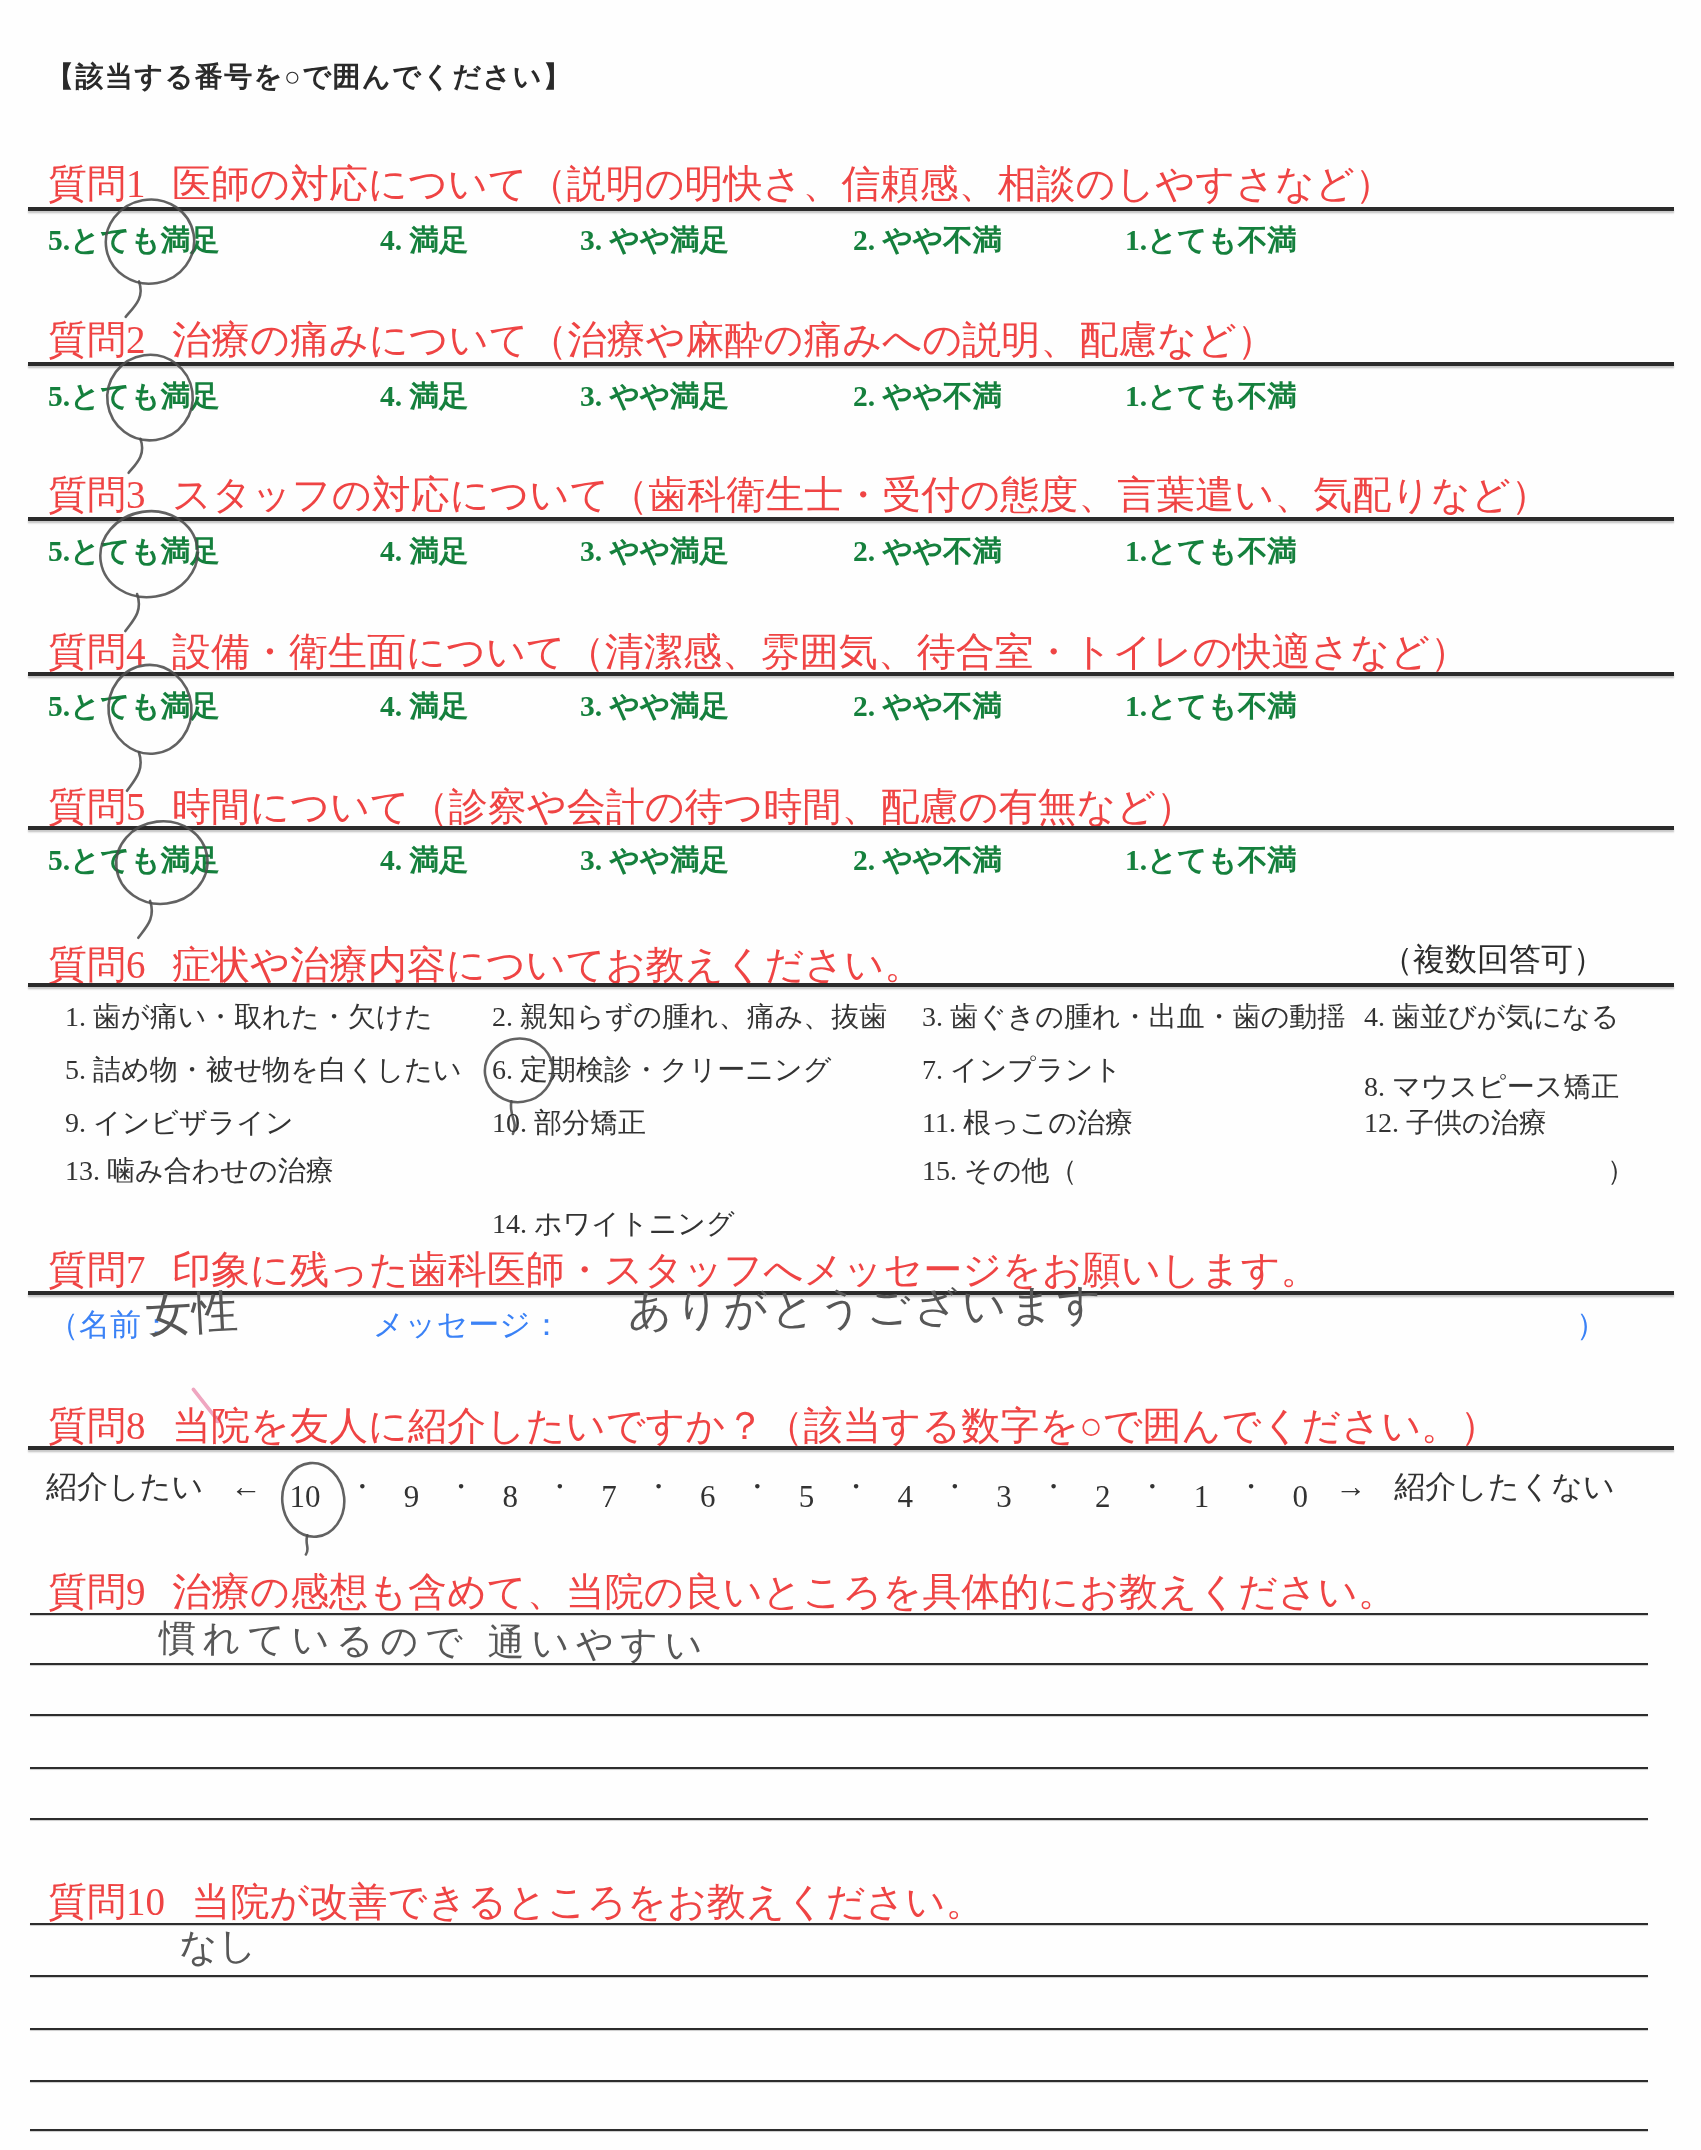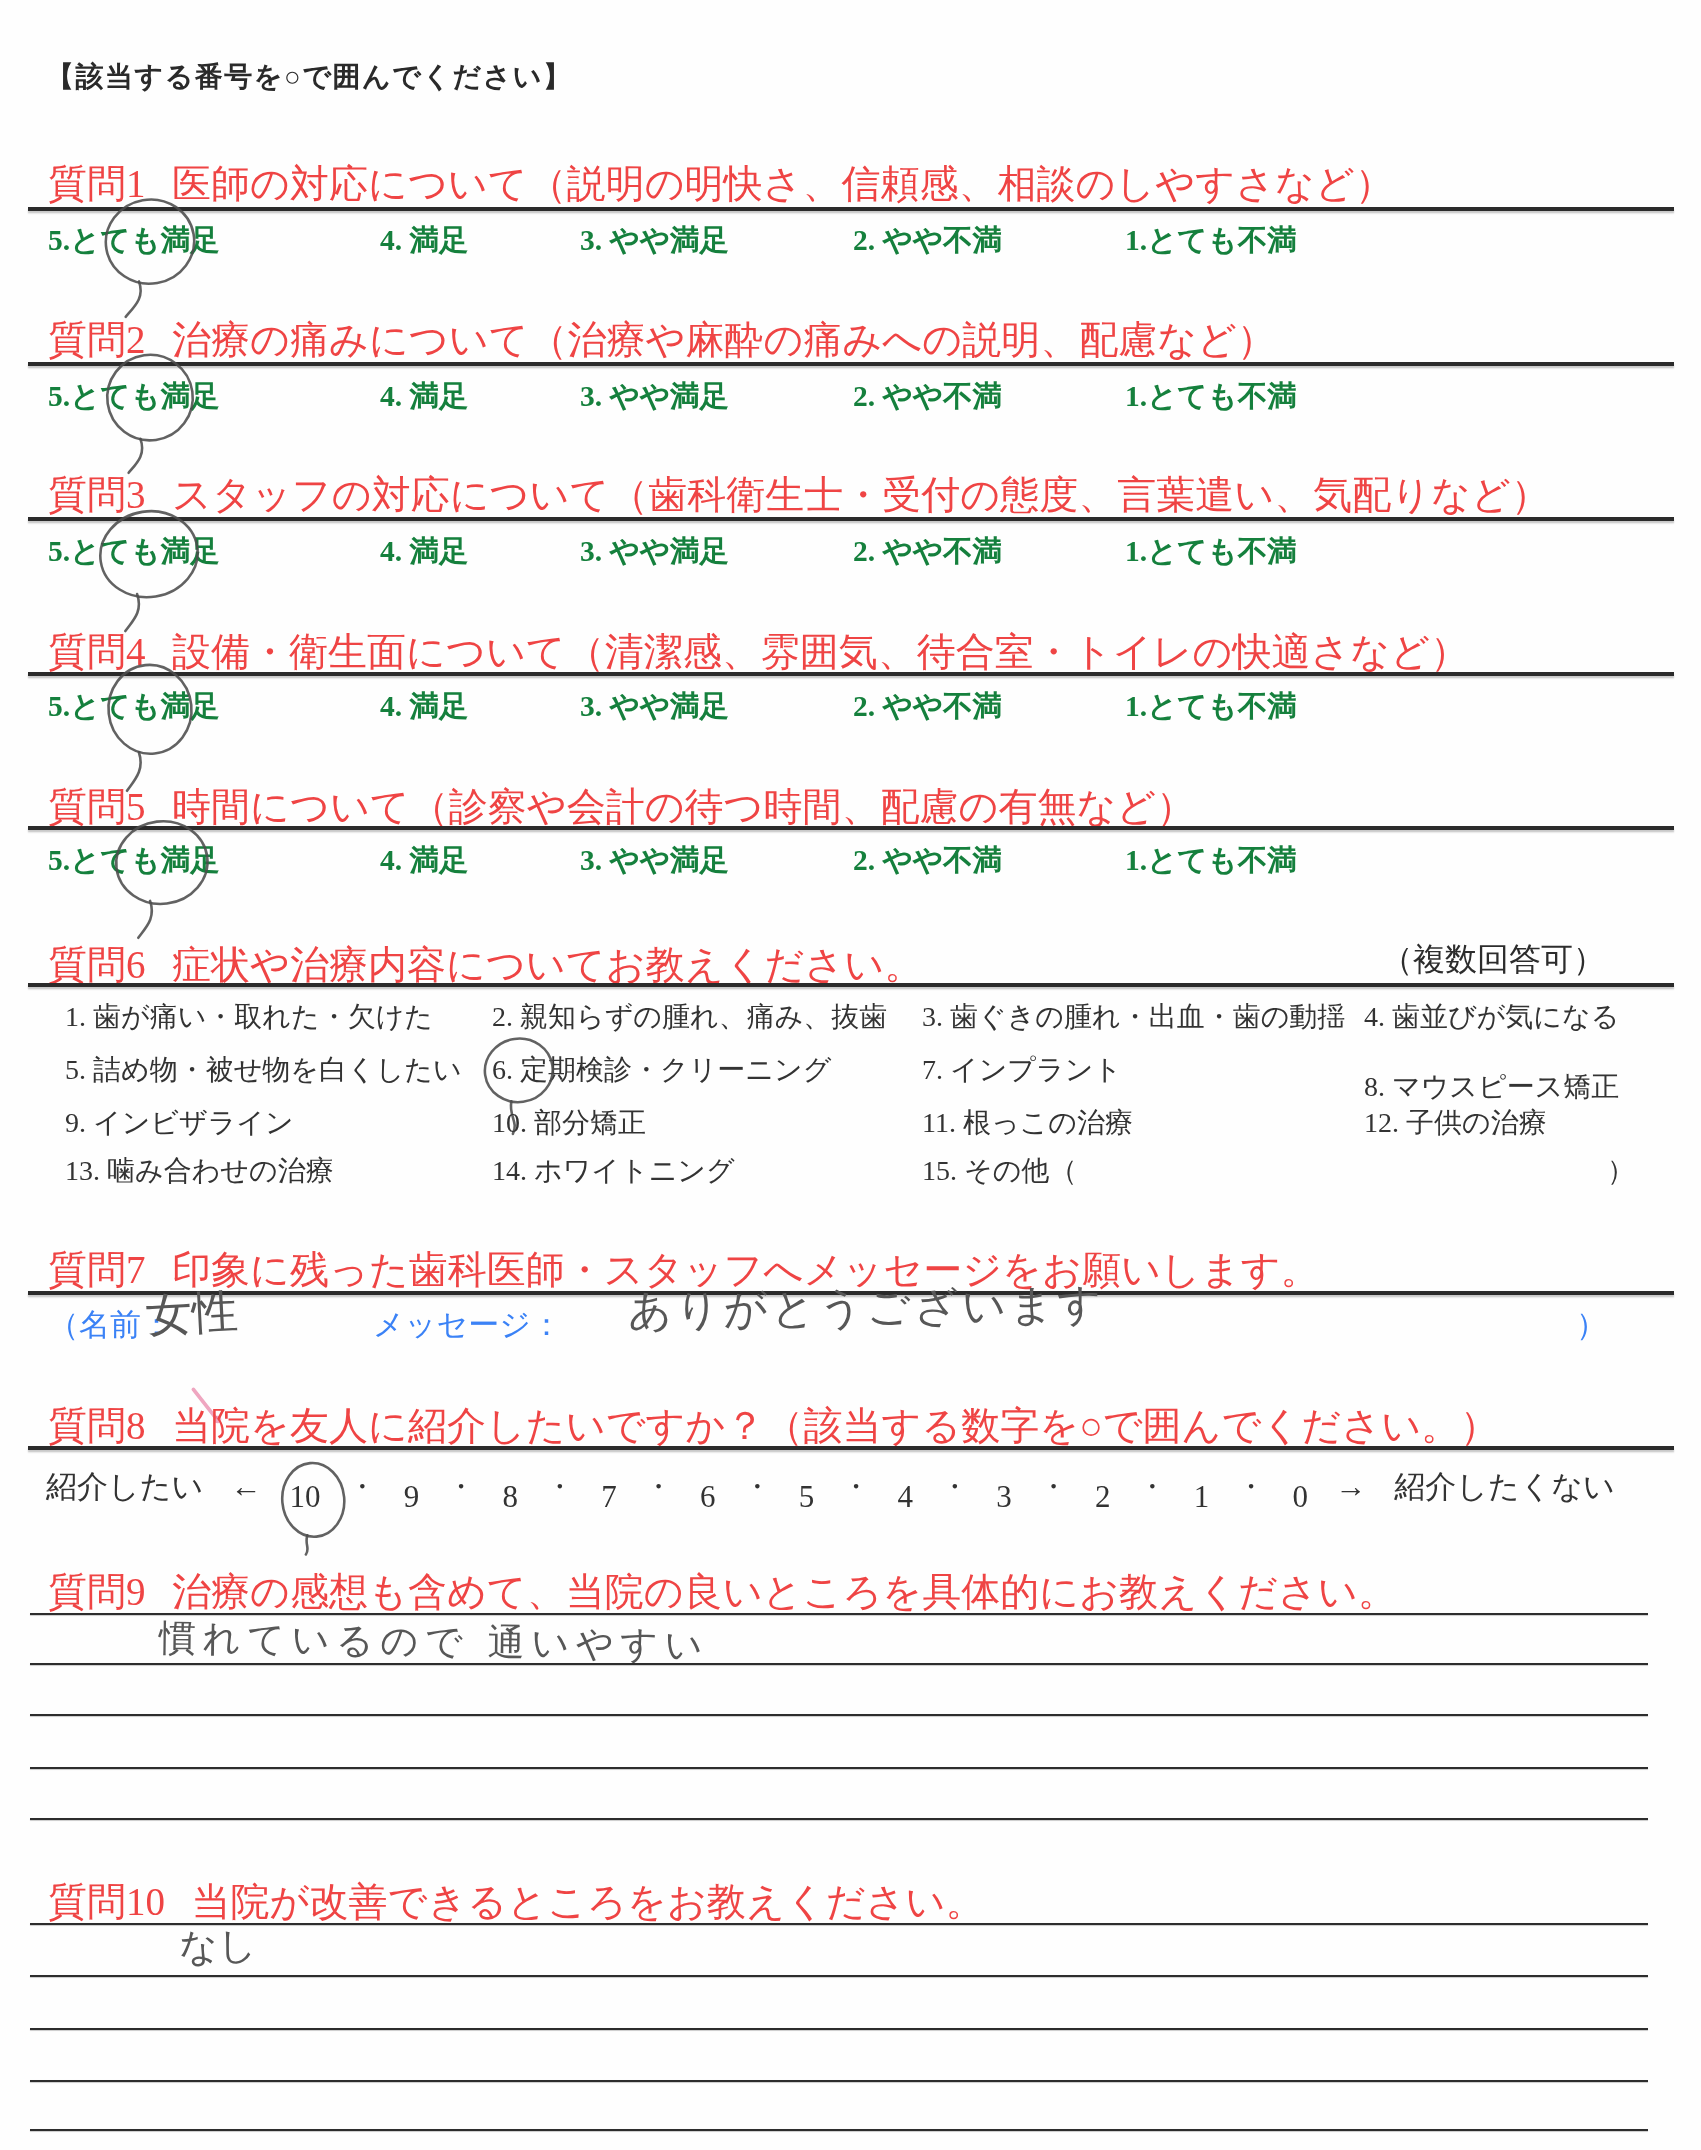--- a/index.html
+++ b/index.html
@@ -201,21 +201,21 @@
   </span>
   <span class="q6-opt" style="left:922px;top:1051px">7. インプラント</span>
   <span class="q6-opt" style="left:1364px;top:1068px">8. マウスピース矯正</span>
 
   <span class="q6-opt" style="left:65px;  top:1104px">9. インビザライン</span>
   <span class="q6-opt" style="left:492px; top:1104px">10. 部分矯正</span>
   <span class="q6-opt" style="left:922px;top:1104px">11. 根っこの治療</span>
   <span class="q6-opt" style="left:1364px;top:1104px">12. 子供の治療</span>
 
   <span class="q6-opt" style="left:65px;  top:1152px">13. 噛み合わせの治療</span>
-  <span class="q6-opt" style="left:492px; top:1152px">14. ホワイトニング</span>
+  <span class="q6-opt" style="left:492px; top:1205px">14. ホワイトニング</span>
   <span class="q6-opt" style="left:922px;top:1152px">15. その他（</span>
   <span class="q6-opt" style="left:1607px;top:1152px">）</span>
 
   
   <div class="q-title" style="top:1243px">
     <span class="q-label">質問7</span><span>印象に残った歯科医師・スタッフへメッセージをお願いします。</span>
   </div>
   <div class="rule" style="top:1291px"></div>
   <span class="q7-text" style="left:48px;  top:1304px">（名前：</span>
   <span class="handwriting hw-name">女性</span>

